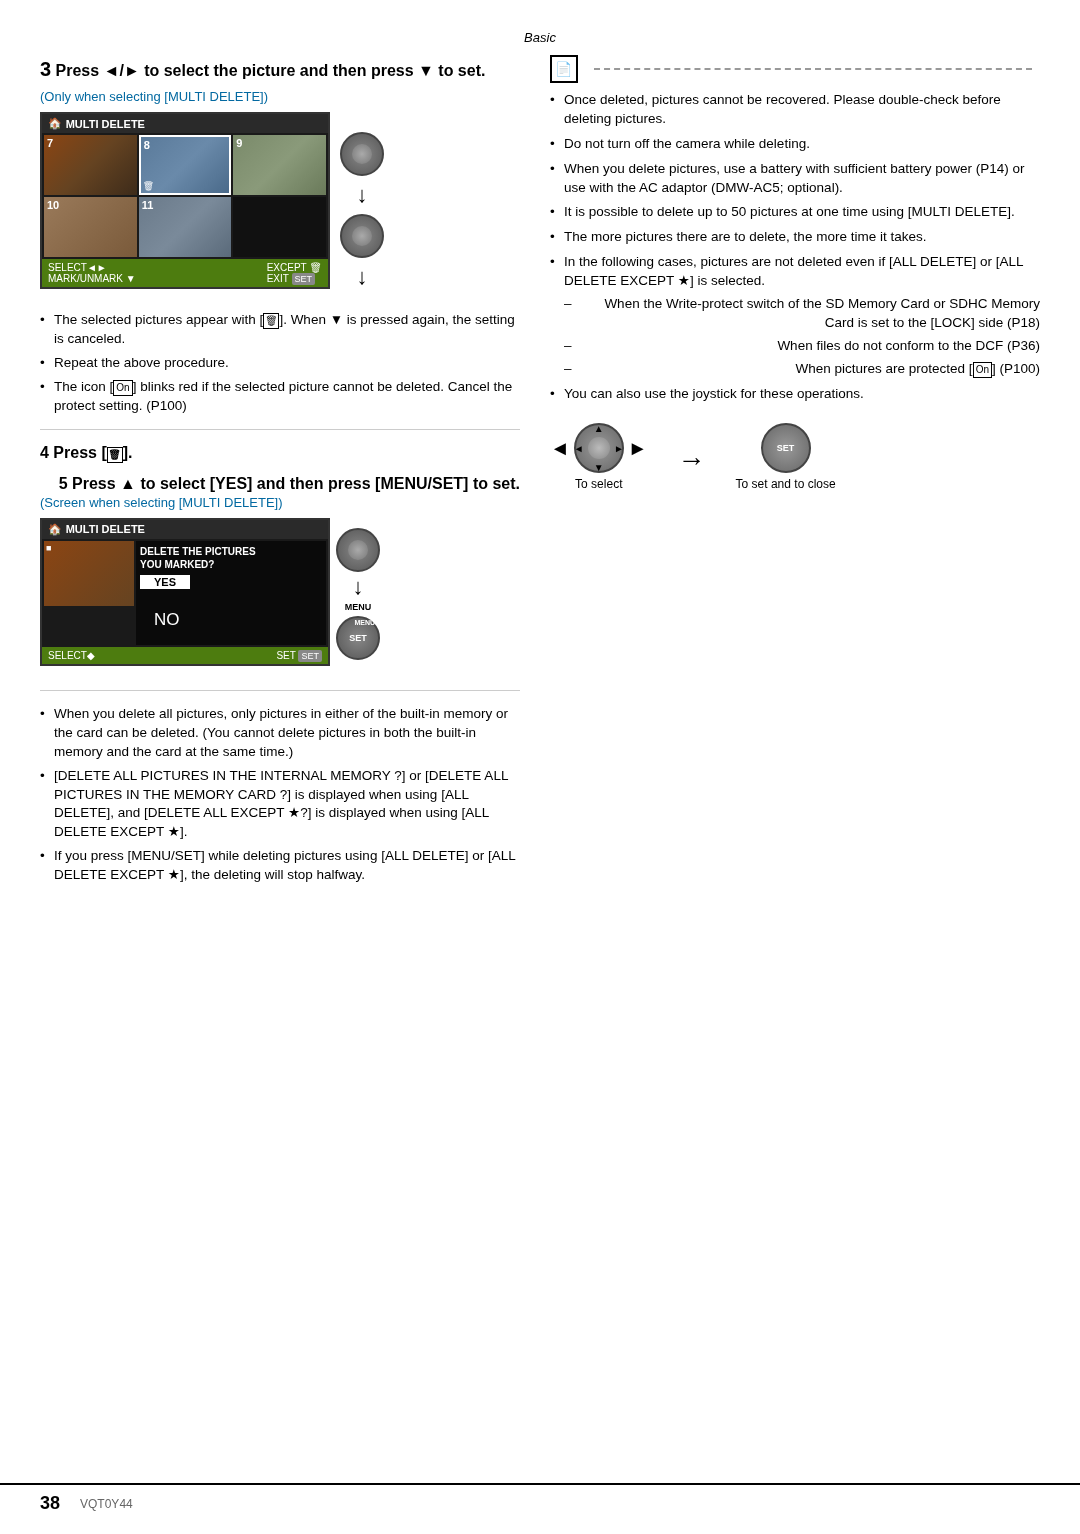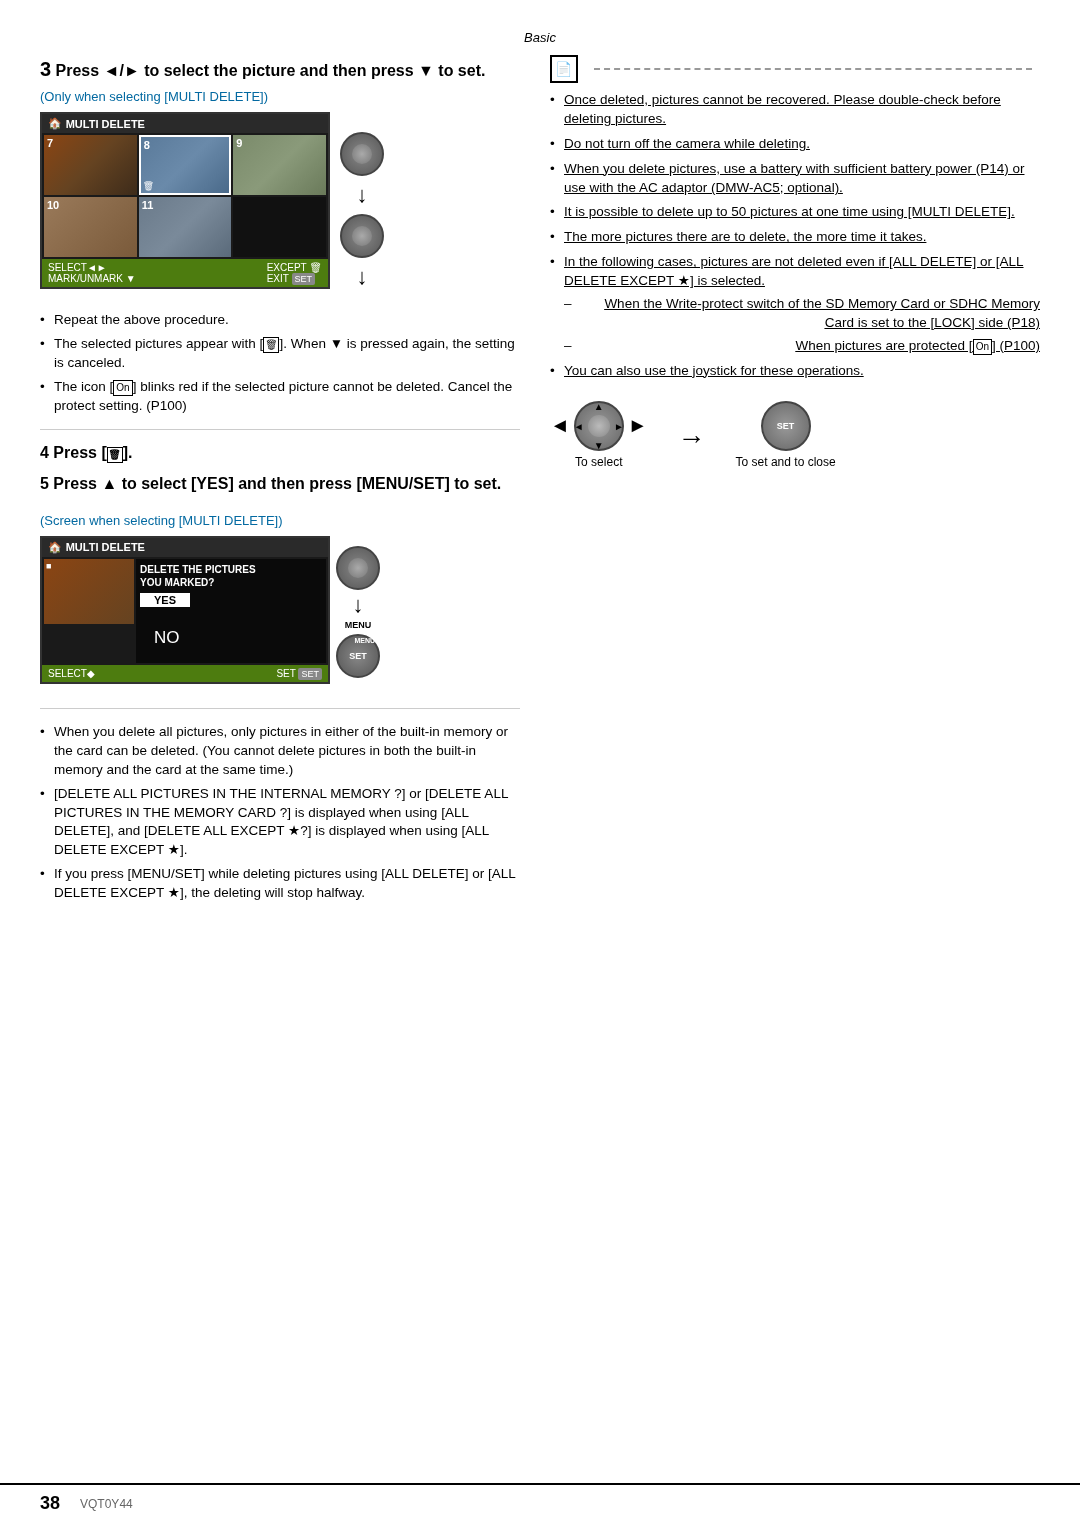--- a/index.html
+++ b/index.html
@@ -200,21 +200,22 @@
     .step4 {
       margin: 12px 0;
       font-size: 16px;
       font-weight: bold;
     }
 
     
     .step5-heading {
       font-size: 16px;
       font-weight: bold;
-      margin-bottom: 20px;
+      margin-bottom: 2px;
+      text-align: right;
     }
 
     
     .camera-screen2 {
       width: 290px;
       background: #1a1a1a;
       border: 2px solid #333;
       margin-bottom: 10px;
     }
 
@@ -270,21 +271,20 @@
     .right-bullets {
       list-style: none;
     }
 
     .right-bullets li {
       padding-left: 14px;
       position: relative;
       margin-bottom: 6px;
       font-size: 13.5px;
       line-height: 1.4;
-      text-decoration: underline;
     }
 
     .right-bullets li::before {
       content: "•";
       position: absolute;
       left: 0;
     }
 
     .sub-bullets {
       list-style: none;
@@ -517,22 +517,22 @@
           </div>
           <div class="arrow-down">↓</div>
           <div class="joystick">
             <div class="joystick-inner"></div>
           </div>
           <div class="arrow-down">↓</div>
         </div>
       </div>
 
       <ul class="bullet-list">
+        <li>The selected pictures appear with [<span class="delete-icon-inline">🗑</span>]. When ▼ is pressed again, the setting is canceled.</li>
         <li>Repeat the above procedure.</li>
-        <li>The selected pictures appear with [<span class="delete-icon-inline">🗑</span>]. When ▼ is pressed again, the setting is canceled.</li>
         <li>The icon [<span class="on-icon">On</span>] blinks red if the selected picture cannot be deleted. Cancel the protect setting. (P100)</li>
       </ul>
 
       <hr class="divider">
 
       <div class="step4">
         <span class="step-num">4</span>
         Press [<span class="delete-icon-inline">🗑</span>].
       </div>
 
@@ -598,20 +598,21 @@
 
       <ul class="right-bullets">
         <li>Once deleted, pictures cannot be recovered. Please double-check before deleting pictures.</li>
         <li>Do not turn off the camera while deleting.</li>
         <li>When you delete pictures, use a battery with sufficient battery power (P14) or use with the AC adaptor (DMW-AC5; optional).</li>
         <li>It is possible to delete up to 50 pictures at one time using [MULTI DELETE].</li>
         <li>The more pictures there are to delete, the more time it takes.</li>
         <li>In the following cases, pictures are not deleted even if [ALL DELETE] or [ALL DELETE EXCEPT ★] is selected.
           <ul class="sub-bullets">
             <li>When the Write-protect switch of the SD Memory Card or SDHC Memory Card is set to the [LOCK] side (P18)</li>
+            <li>When files do not conform to the DCF (P36)</li>
             <li>When pictures are protected [<span class="on-icon">On</span>] (P100)</li>
           </ul>
         </li>
         <li>You can also use the joystick for these operations.</li>
       </ul>
 
       <div class="joystick-diagram">
 
         <div style="display:flex; flex-direction:column; align-items:center; gap:4px;">
           <div style="display:flex; align-items:center; gap:4px;">

